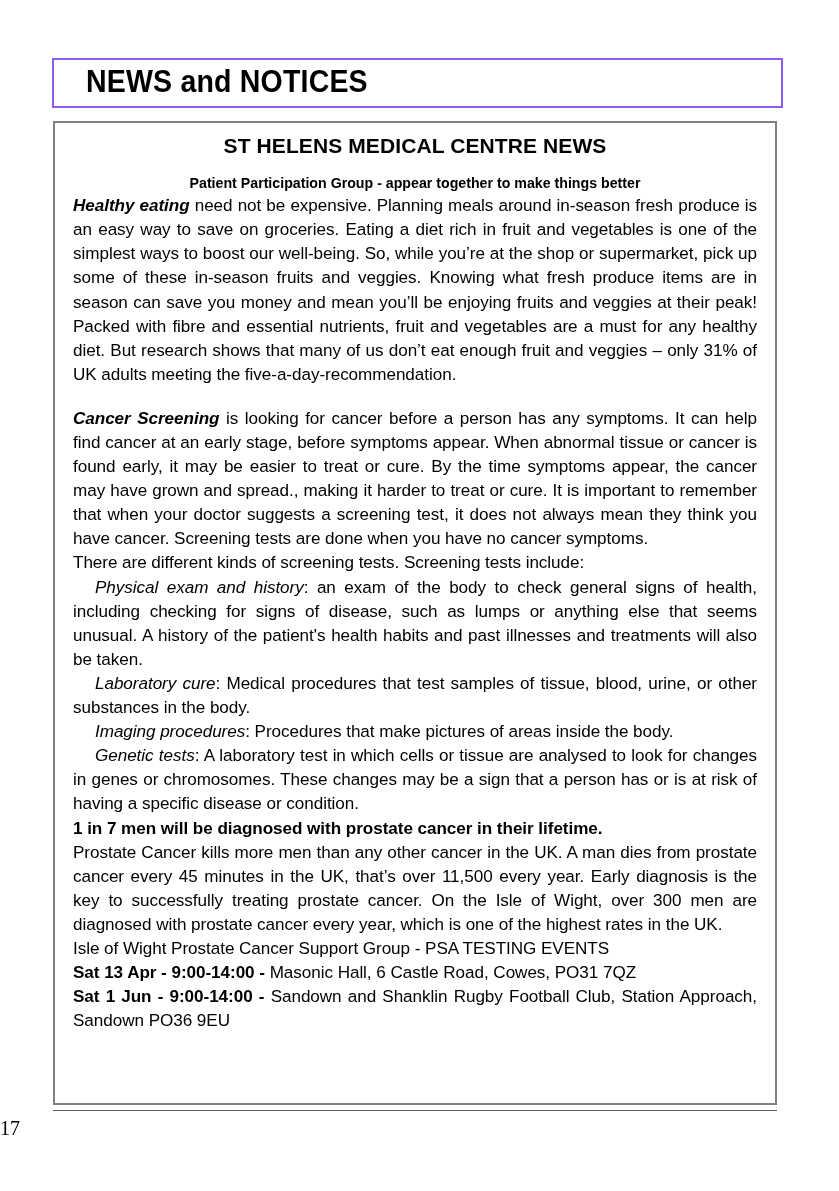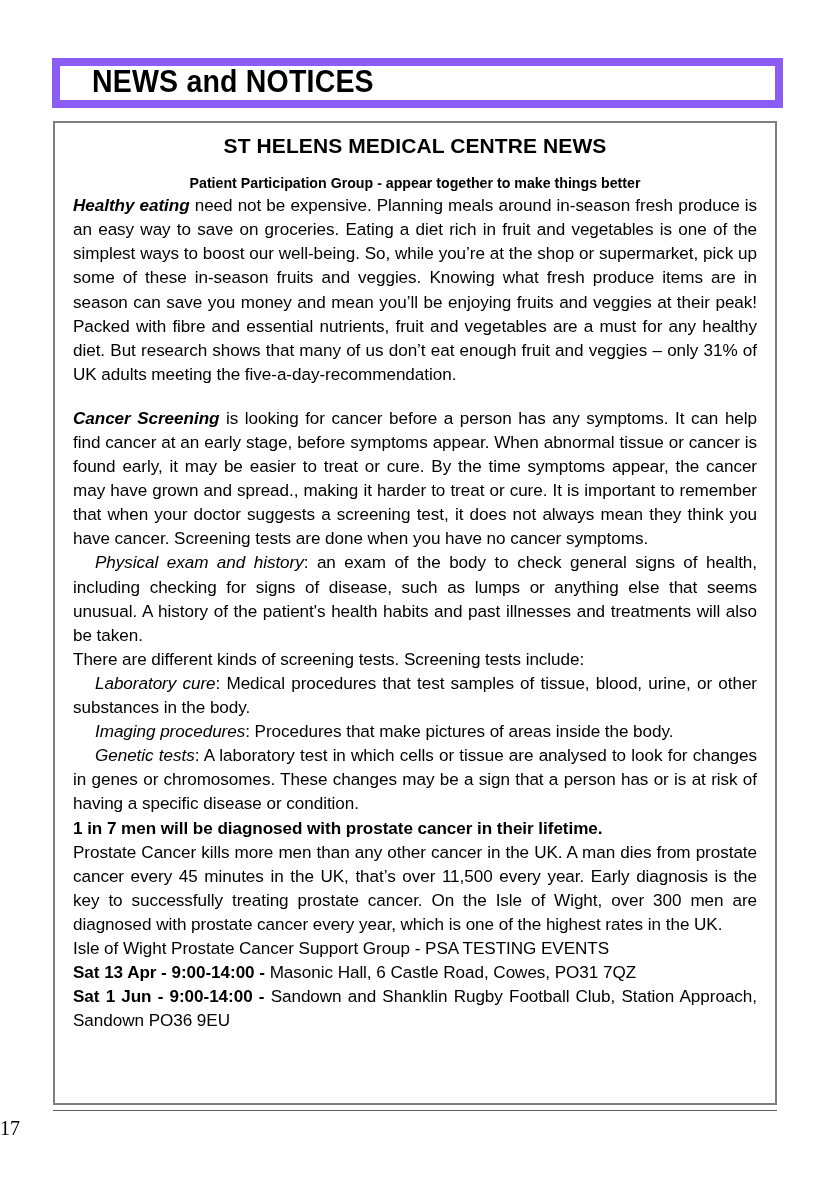--- a/index.html
+++ b/index.html
@@ -22,21 +22,21 @@
     background: #ffffff;
   }
 
   
   .masthead {
     position: absolute;
     left: 52px;
     top: 58px;
     width: 731px;
     height: 50px;
-    border: 8px solid #8b5cf6;
+    border: 2px solid #8b5cf6;
     box-sizing: border-box;
     background: #ffffff;
   }
   .masthead-title {
     position: absolute;
     left: 32px;
     top: 50%;
     transform: translateY(-52%);
     font-family: "Liberation Sans Narrow", "Liberation Sans", sans-serif;
     font-weight: bold;
@@ -131,23 +131,23 @@
   <div class="article-box">
     <div class="article-inner">
 
       <div class="article-title">ST HELENS MEDICAL CENTRE NEWS</div>
       <div class="article-subtitle">Patient Participation Group - appear together to make things better</div>
 
       <p class="body-para"><span class="lead-term">Healthy eating</span><span> need not be expensive. Planning meals around in-season fresh produce is an easy way to save on groceries. Eating a diet rich in fruit and vegetables is one of the simplest ways to boost our well-being. So, while you’re at the shop or supermarket, pick up some of these in-season fruits and veggies. Knowing what fresh produce items are in season can save you money and mean you’ll be enjoying fruits and veggies at their peak! Packed with fibre and essential nutrients, fruit and vegetables are a must for any healthy diet. But research shows that many of us don’t eat enough fruit and veggies – only 31% of UK adults meeting the five-a-day-recommendation.</span></p>
 
       <p class="body-para spaced"><span class="lead-term">Cancer Screening</span><span> is looking for cancer before a person has any symptoms. It can help find cancer at an early stage, before symptoms appear. When abnormal tissue or cancer is found early, it may be easier to treat or cure. By the time symptoms appear, the cancer may have grown and spread., making it harder to treat or cure. It is important to remember that when your doctor suggests a screening test, it does not always mean they think you have cancer. Screening tests are done when you have no cancer symptoms.</span></p>
 
+      <p class="body-para tight">There are different kinds of screening tests. Screening tests include:</p>
+
       <p class="body-para indent"><span class="term-italic">Physical exam and history</span><span>: an exam of the body to check general signs of health, including checking for signs of disease, such as lumps or anything else that seems unusual. A history of the patient's health habits and past illnesses and treatments will also be taken.</span></p>
-
-      <p class="body-para tight">There are different kinds of screening tests. Screening tests include:</p>
 
       <p class="body-para indent"><span class="term-italic">Laboratory cure</span><span>: Medical procedures that test samples of tissue, blood, urine, or other substances in the body.</span></p>
 
       <p class="body-para indent tight"><span class="term-italic">Imaging procedures</span><span>: Procedures that make pictures of areas inside the body.</span></p>
 
       <p class="body-para indent"><span class="term-italic">Genetic tests</span><span>: A laboratory test in which cells or tissue are analysed to look for changes in genes or chromosomes. These changes may be a sign that a person has or is at risk of having a specific disease or condition.</span></p>
 
       <p class="body-para tight bold-line">1 in 7 men will be diagnosed with prostate cancer in their lifetime.</p>
 
       <p class="body-para">Prostate Cancer kills more men than any other cancer in the UK. A man dies from prostate cancer every 45 minutes in the UK, that’s over 11,500 every year. Early diagnosis is the key to successfully treating prostate cancer. On the Isle of Wight, over 300 men are diagnosed with prostate cancer every year, which is one of the highest rates in the UK.</p>

